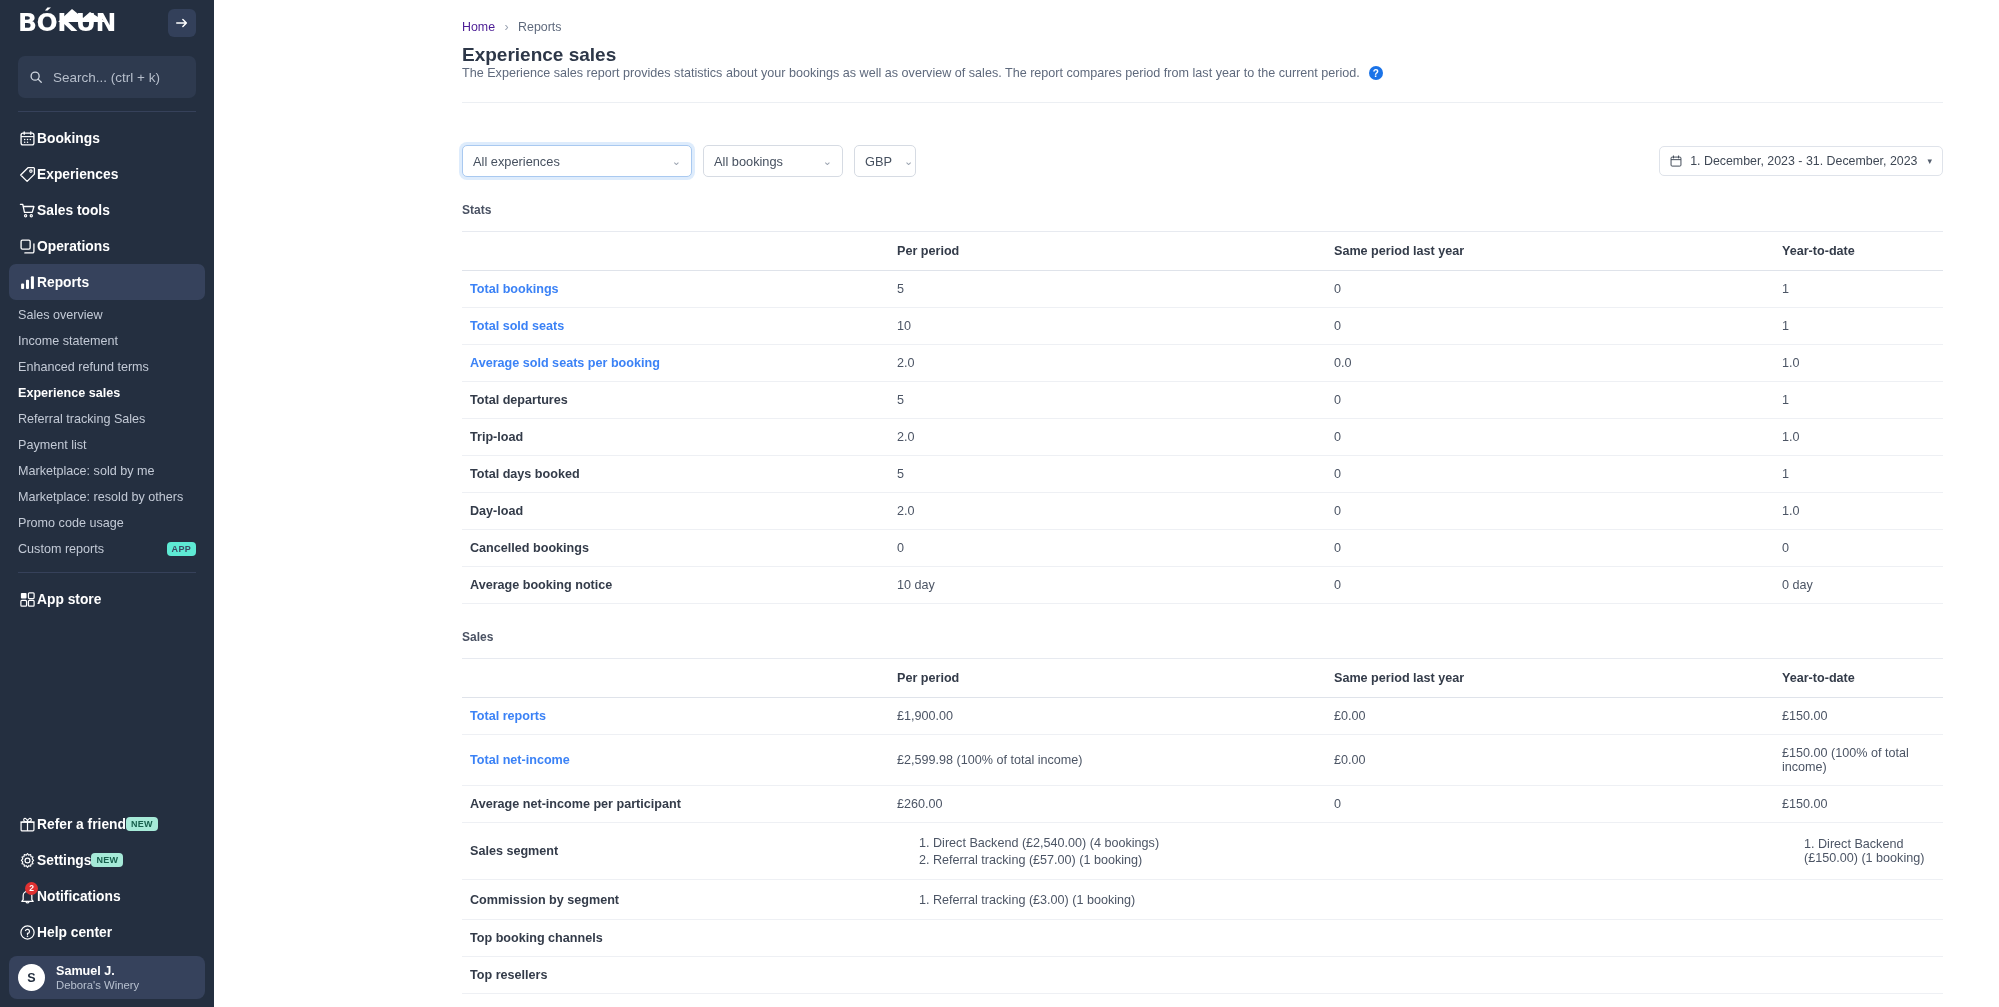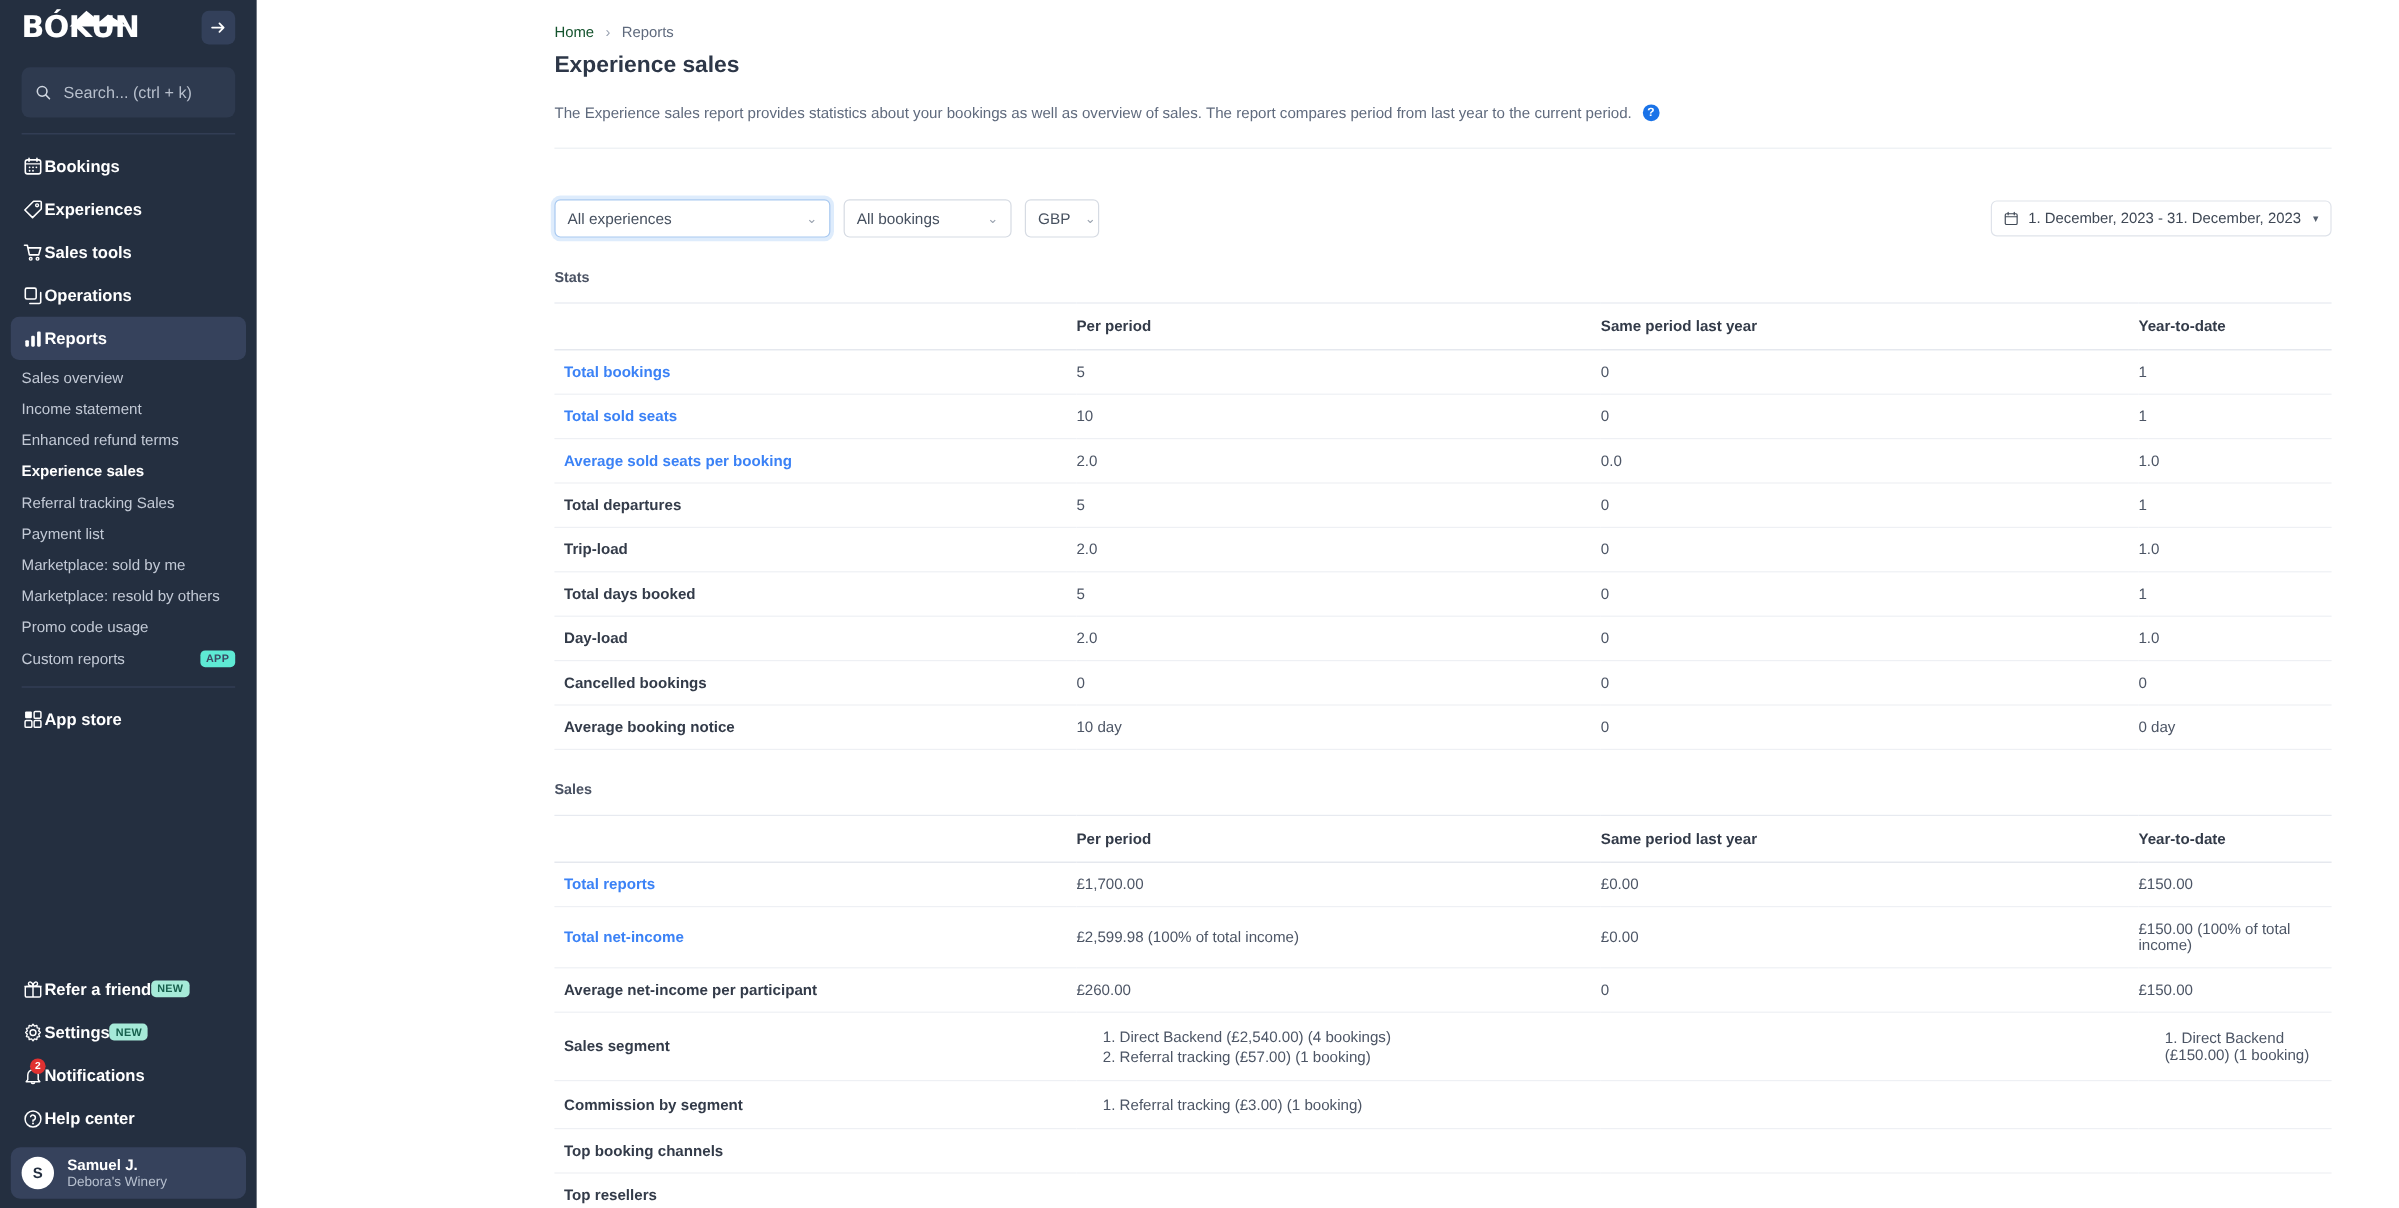--- a/index.html
+++ b/index.html
@@ -86,27 +86,27 @@
     width: 27px; height: 27px; border-radius: 50%; background: #fff; color: #242F40;
     display: flex; align-items: center; justify-content: center; font-size: 12.5px; font-weight: bold;
   }
   .user-name { font-size: 12.6px; font-weight: bold; color: #fff; }
   .user-org { font-size: 11.3px; color: #b7c0cf; margin-top: 1px; }
 
   
   .main { flex: 1; background: #fff; overflow: hidden; position: relative; }
   .page-head { padding: 20px 0 0 248px; }
   .crumbs { font-size: 12.4px; color: #5f6a7d; }
-  .crumbs a { color: #14532d; text-decoration: none; cursor: pointer; text-align: center; }
+  .crumbs a { color: #4c1d95; text-decoration: none; cursor: pointer; text-align: center; }
   .crumbs .sep { margin: 0 6px; color: #9aa3b2; }
   .page-title {
     font-size: 19px; font-weight: bold; color: #2d3748; margin-top: 10px;
   }
   .page-desc {
-    font-size: 12.6px; color: #5f6a7d; margin-top: 21px;
+    font-size: 12.6px; color: #5f6a7d; margin-top: 0;
     display: flex; align-items: center; gap: 9px;
   }
   .help-dot {
     width: 14px; height: 14px; border-radius: 50%; background: #1a73e8;
     color: #fff; font-size: 10px; font-weight: bold;
     display: flex; align-items: center; justify-content: center; cursor: pointer;
   }
 
   .panel {
     margin: 22px 56px 0 248px;
@@ -471,21 +471,21 @@
           <tr>
             <th class="label col-c1"></th>
             <th class="col-c2">Per period</th>
             <th class="col-c3">Same period last year</th>
             <th>Year-to-date</th>
           </tr>
         </thead>
         <tbody>
           <tr>
             <td class="label link">Total reports</td>
-            <td>£1,700.00</td>
+            <td>£1,900.00</td>
             <td>£0.00</td>
             <td>£150.00</td>
           </tr>
           <tr>
             <td class="label link">Total net-income</td>
             <td>£2,599.98 (100% of total income)</td>
             <td>£0.00</td>
             <td>£150.00 (100% of total income)</td>
           </tr>
           <tr>

